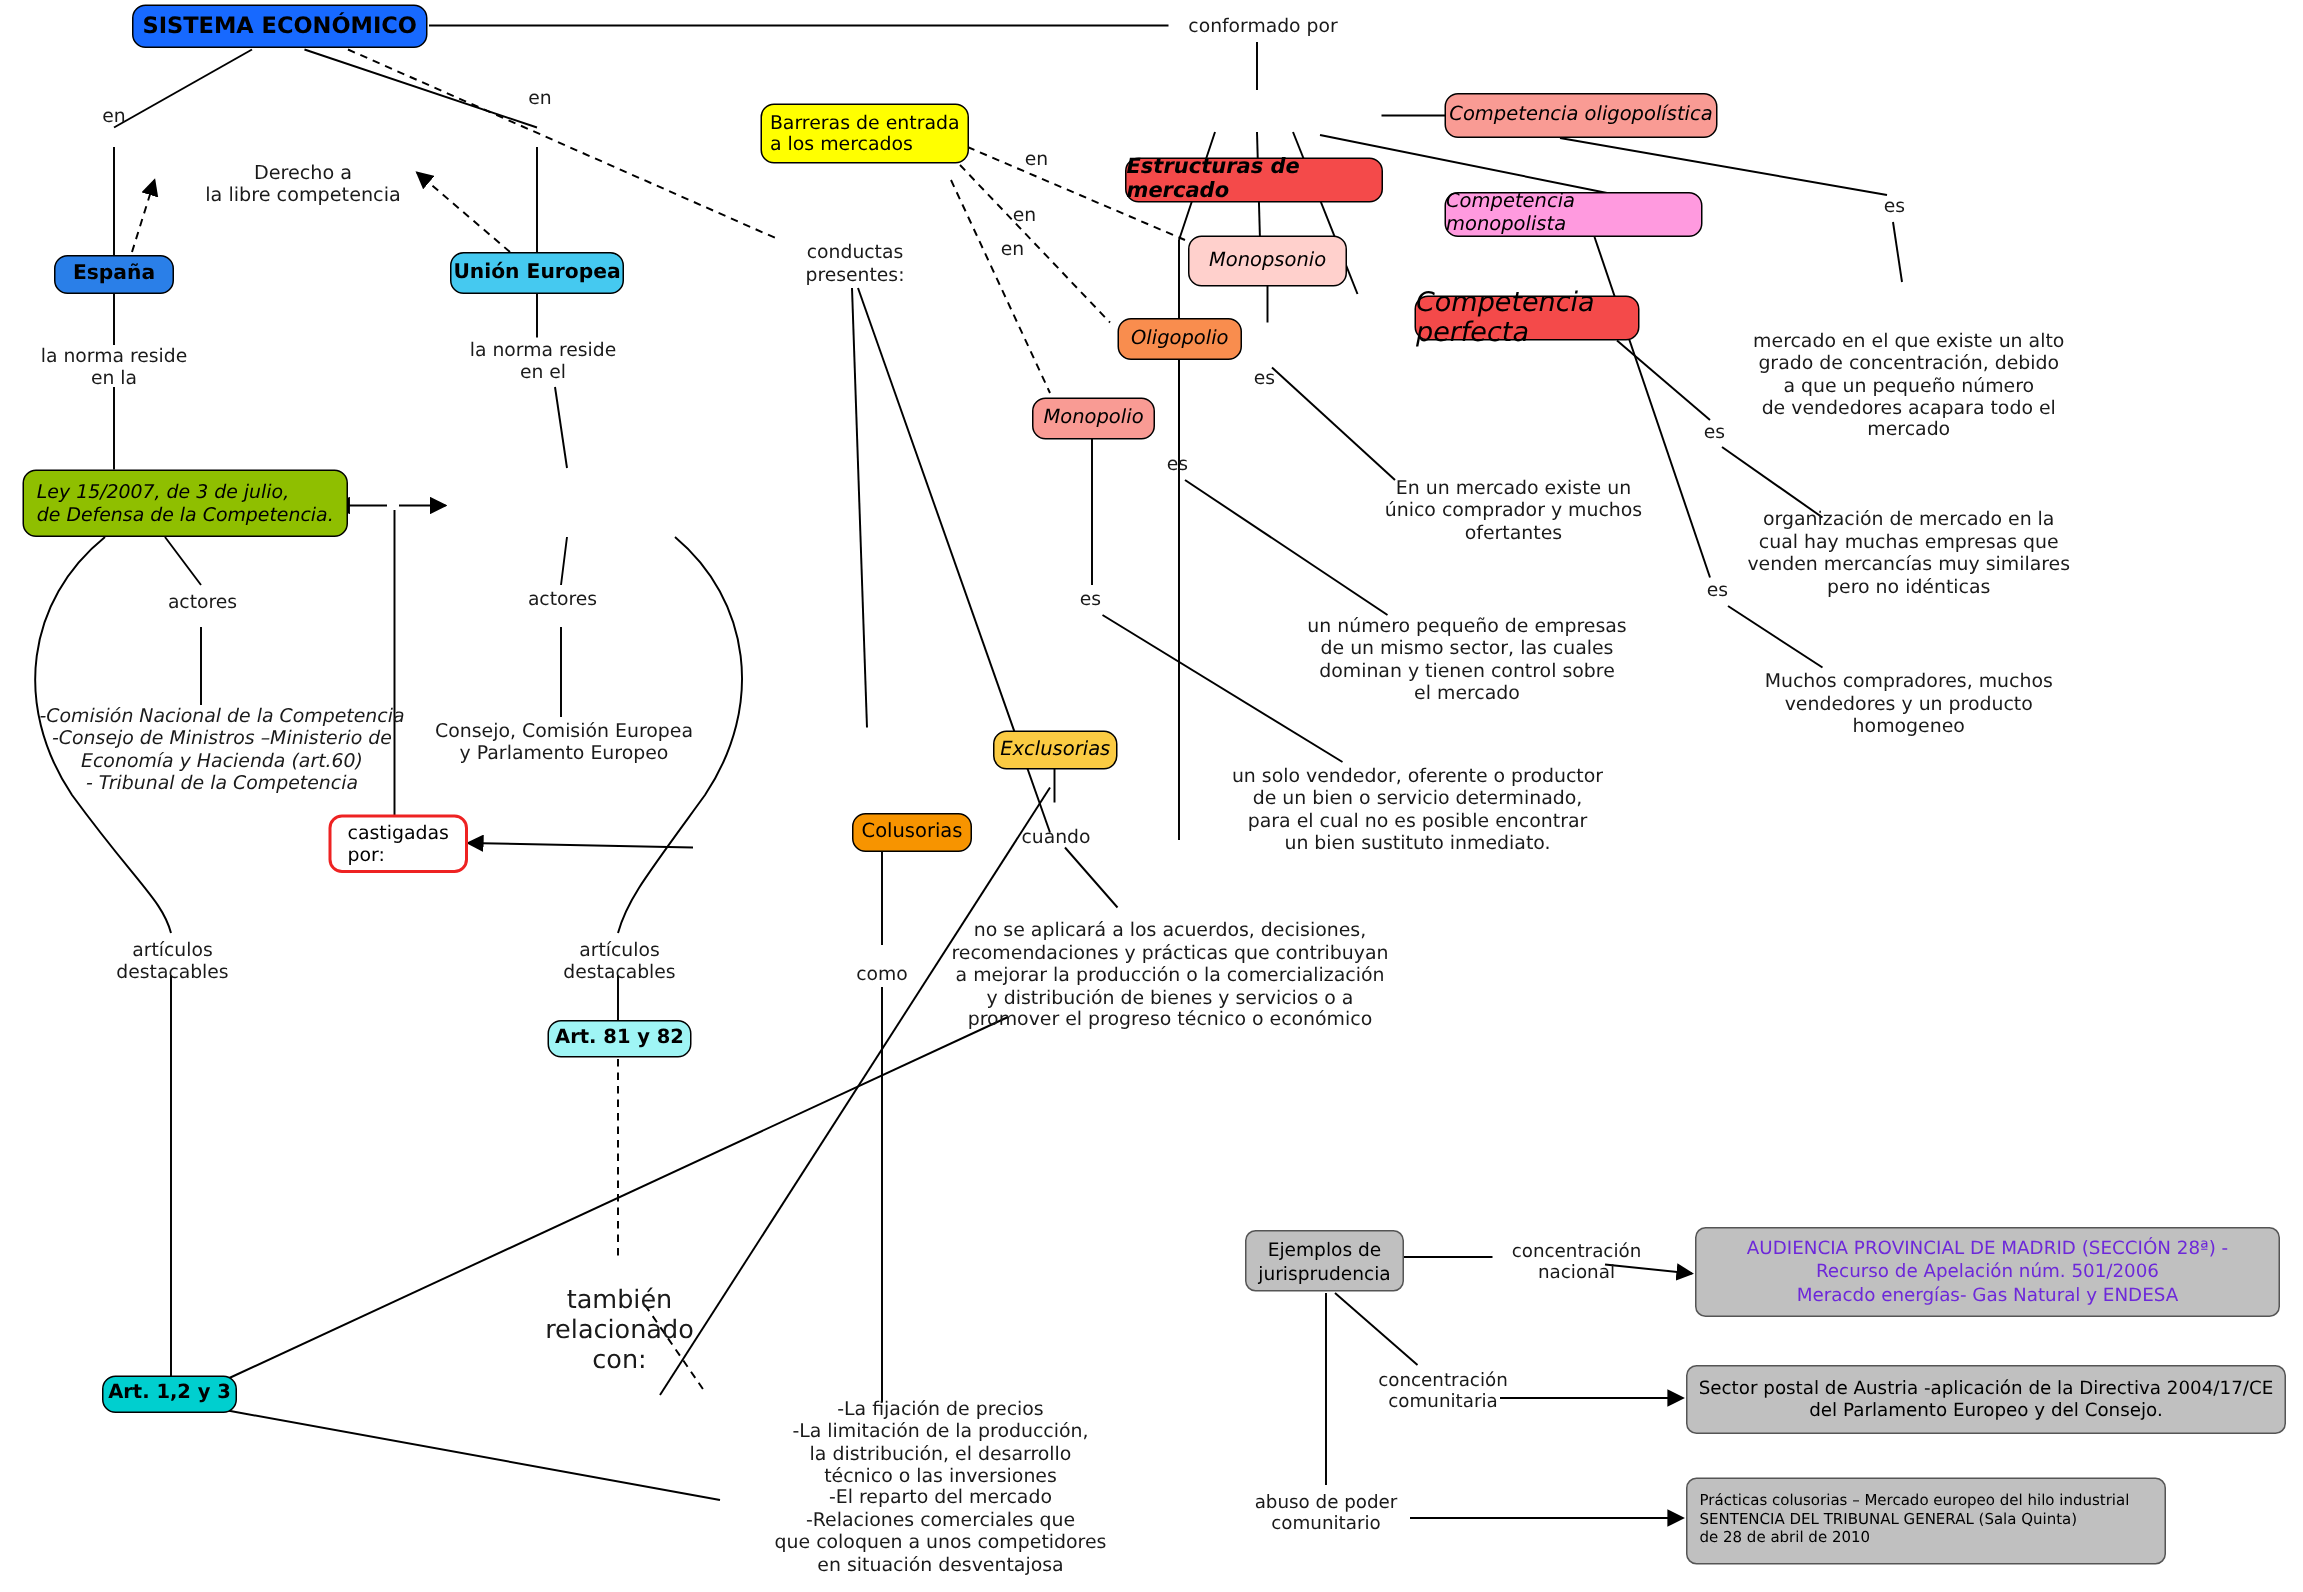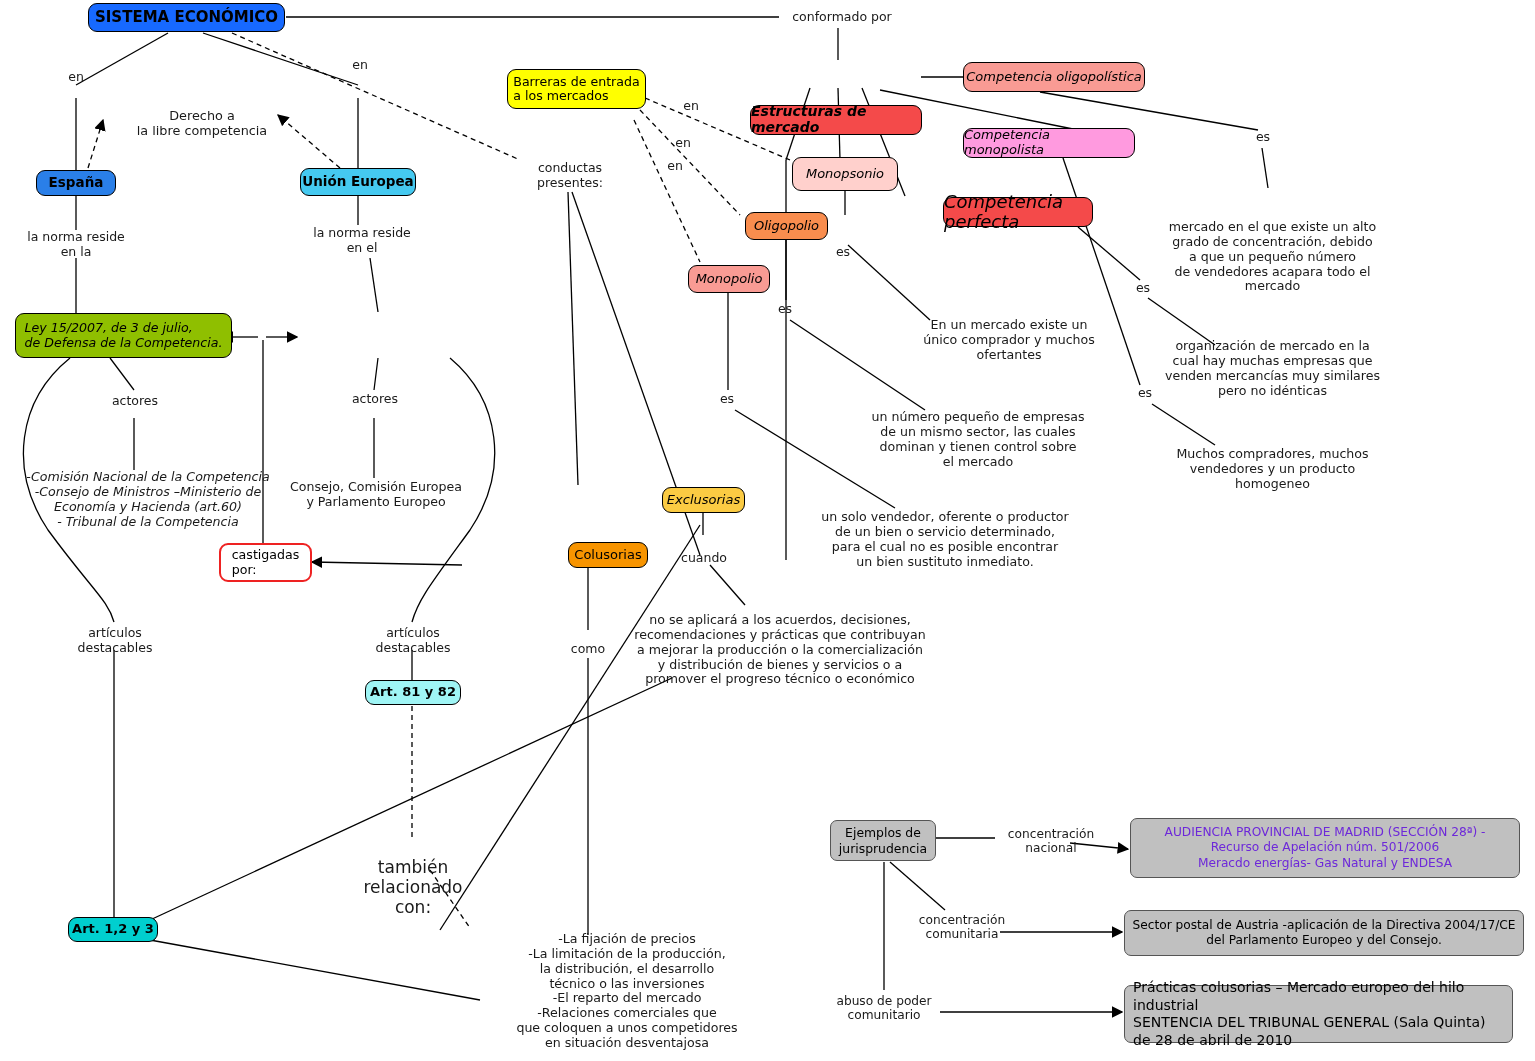--- a/index.html
+++ b/index.html
@@ -286,17 +286,17 @@
   <div class="lbl" style="left:822px;top:994px;width:124px;font-size:12.2px;">abuso de poder
 comunitario</div>
 
   <div class="jnode" style="left:1130px;top:818px;width:390px;height:60px;font-size:12.2px;color:#6d28d9;">AUDIENCIA PROVINCIAL DE MADRID (SECCIÓN 28ª) -
 Recurso de Apelación núm. 501/2006
 Meracdo energías- Gas Natural y ENDESA</div>
 
   <div class="jnode" style="left:1124px;top:910px;width:400px;height:46px;font-size:12.2px;color:#000;">Sector postal de Austria -aplicación de la Directiva 2004/17/CE
 del Parlamento Europeo y del Consejo.</div>
 
-  <div class="jnode lft" style="left:1124px;top:985px;width:389px;height:58px;font-size:14px;color:#000;">Prácticas colusorias – Mercado europeo del hilo industrial
+  <div class="jnode lft" style="left:1124px;top:985px;width:320px;height:58px;font-size:10px;color:#000;">Prácticas colusorias – Mercado europeo del hilo industrial
 SENTENCIA DEL TRIBUNAL GENERAL (Sala Quinta)
 de 28 de abril de 2010</div>
 
 </div>
 
 </body></html>

